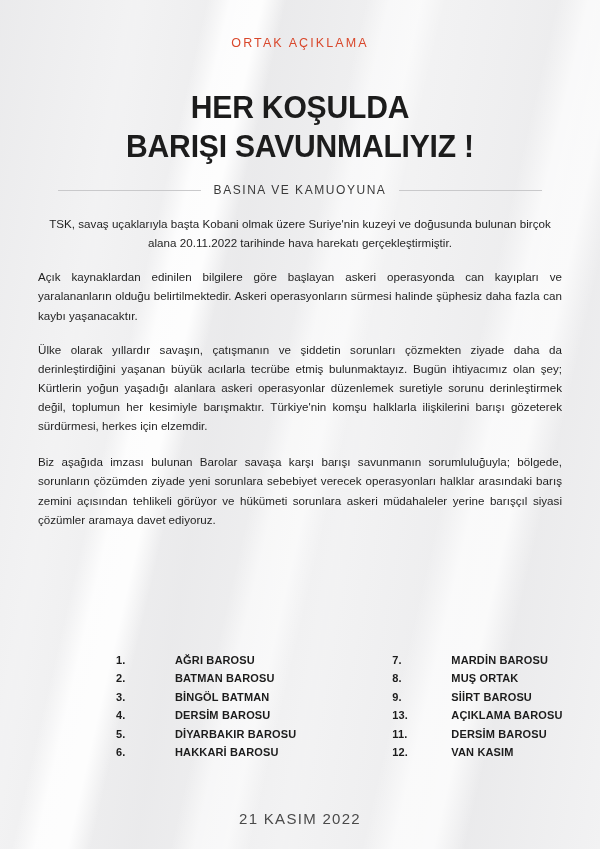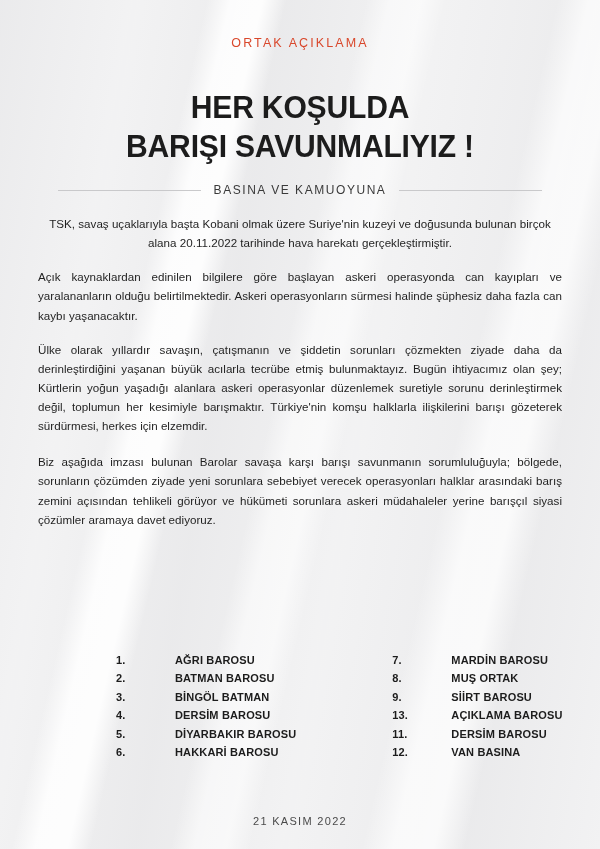--- a/index.html
+++ b/index.html
@@ -156,21 +156,21 @@
     margin-left: 28px;
   }
 
   
   .footer-date {
     position: absolute;
     bottom: 22px;
     left: 0;
     width: 100%;
     text-align: center;
-    font-size: 11px;
+    font-size: 15px;
     font-weight: normal;
     letter-spacing: 1.3px;
     color: #4a4a4a;
   }
 </style>
 </head>
 <body>
 
 <div id="poster">
 
@@ -238,20 +238,20 @@
       <div class="sig-row">
         <span class="sig-num">13.</span>
         <span class="sig-name">AÇIKLAMA BAROSU</span>
       </div>
       <div class="sig-row">
         <span class="sig-num">11.</span>
         <span class="sig-name">DERSİM BAROSU</span>
       </div>
       <div class="sig-row">
         <span class="sig-num">12.</span>
-        <span class="sig-name">VAN BASINA</span>
+        <span class="sig-name">VAN KASIM</span>
       </div>
     </div>
   </div>
 
   <div class="footer-date">21 KASIM 2022</div>
 
 </div>
 
 </body></html>

